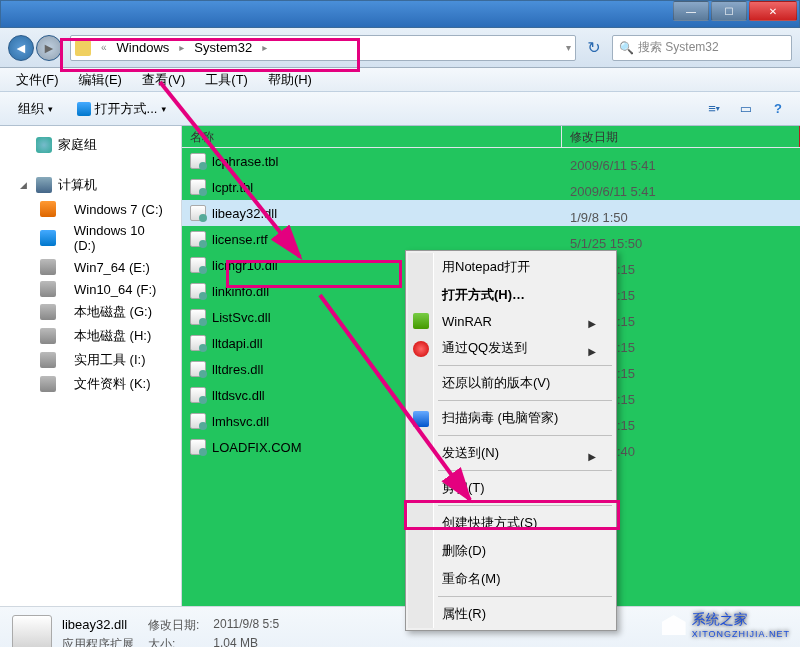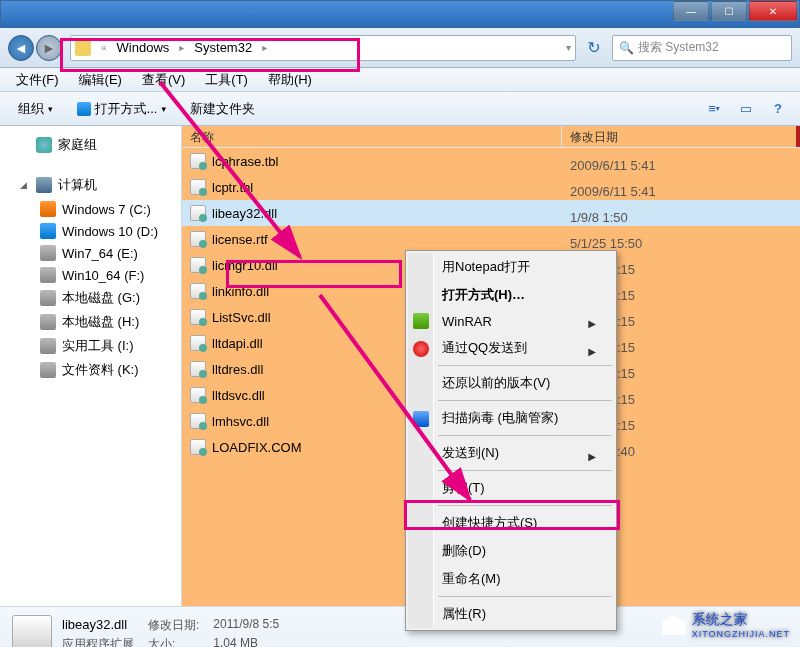--- a/index.html
+++ b/index.html
@@ -37,33 +37,33 @@
     
     
     .main { display: flex; height: 480px; padding-left: 8px; }
     
     
     .sidebar { width: 174px; border-right: 1px solid #d0d8e0; background: #fff; padding: 6px 0; font-size: 13px; overflow: hidden; }
     .side-group { margin-bottom: 14px; }
     .side-head { display: flex; align-items: center; padding: 4px 12px; gap: 6px; cursor: pointer; }
     .side-head .tri { font-size: 9px; color: #666; width: 10px; }
     .side-head .icn { width: 16px; height: 16px; display: inline-block; }
-    .side-item { display: flex; align-items: center; padding: 3px 12px 3px 32px; gap: 6px; cursor: pointer; }
+    .side-item { display: flex; align-items: center; padding: 3px 12px 3px 32px; gap: 18px; cursor: pointer; }
     .side-item .icn { width: 16px; height: 16px; display: inline-block; }
     .icn-home { background: radial-gradient(#7bc, #3a9); border-radius: 3px; }
     .icn-pc { background: linear-gradient(#8ab, #468); border-radius: 2px; }
     .icn-drive-c { background: linear-gradient(#f93, #d60); border-radius: 2px; }
     .icn-drive-win { background: linear-gradient(#4af, #07c); border-radius: 2px; }
     .icn-drive { background: linear-gradient(#bbb, #888); border-radius: 2px; }
     
     
-    .files { flex: 1; background: #fdba74; position: relative; overflow: hidden; }
+    .files { flex: 1; background: #22c55e; position: relative; overflow: hidden; }
     .files-header { display: flex; height: 22px; border-bottom: 1px solid #e0e6ec; font-size: 12px; color: #333; }
     .col-name { width: 380px; padding: 3px 8px; border-right: 1px solid #e0e6ec; }
-    .col-date { flex: 1; padding: 3px 8px; border-right: 4px solid #b91c1c; }
+    .col-date { flex: 1; padding: 3px 8px; border-right: 1px solid #b91c1c; }
     .file-row { display: flex; height: 26px; align-items: center; font-size: 13px; }
     .file-row.selected { background: #cde6f7; }
     .file-row .fn { width: 380px; padding: 0 8px; display: flex; align-items: center; gap: 6px; }
     .file-row .fd { flex: 1; padding: 0 8px; color: #555; margin-top: 8px; }
     .file-icn { width: 16px; height: 16px; display: inline-block; background: linear-gradient(#fff, #ddd); border: 1px solid #aaa; border-radius: 2px; position: relative; }
     .file-icn::after { content: ""; position: absolute; right: -2px; bottom: -2px; width: 8px; height: 8px; background: #5a9; border-radius: 50%; }
     
     
     .details { height: 56px; border-top: 1px solid #d0d8e0; background: linear-gradient(#f4f8fc, #e8f0f8); display: flex; align-items: center; padding: 6px 12px; font-size: 12px; gap: 10px; }
     .details .big-icn { width: 40px; height: 40px; background: linear-gradient(#fff, #ccc); border: 1px solid #aaa; border-radius: 3px; }
@@ -134,21 +134,20 @@
 <div class="toolbar">
   <div class="tool-btn">
       <span>组织</span> 
       <span style="font-size:9px">▾</span>
     </div>
   <div class="tool-btn">
       <span style="width:14px;height:14px;background:linear-gradient(#4af,#07c);display:inline-block;border-radius:2px"></span>
       <span>打开方式...</span> 
       <span style="font-size:9px">▾</span>
     </div>
-  <div class="tool-btn">新建文件夹</div>
   <div class="tool-right">
     <div class="tool-icon-btn">≡ <span style="font-size:8px">▾</span></div>
     <div class="tool-icon-btn">▭</div>
     <div class="tool-icon-btn" style="color:#2a7ad0;font-weight:bold">?</div>
   </div>
 </div>
 
 <div class="main">
 
   <div class="sidebar">

